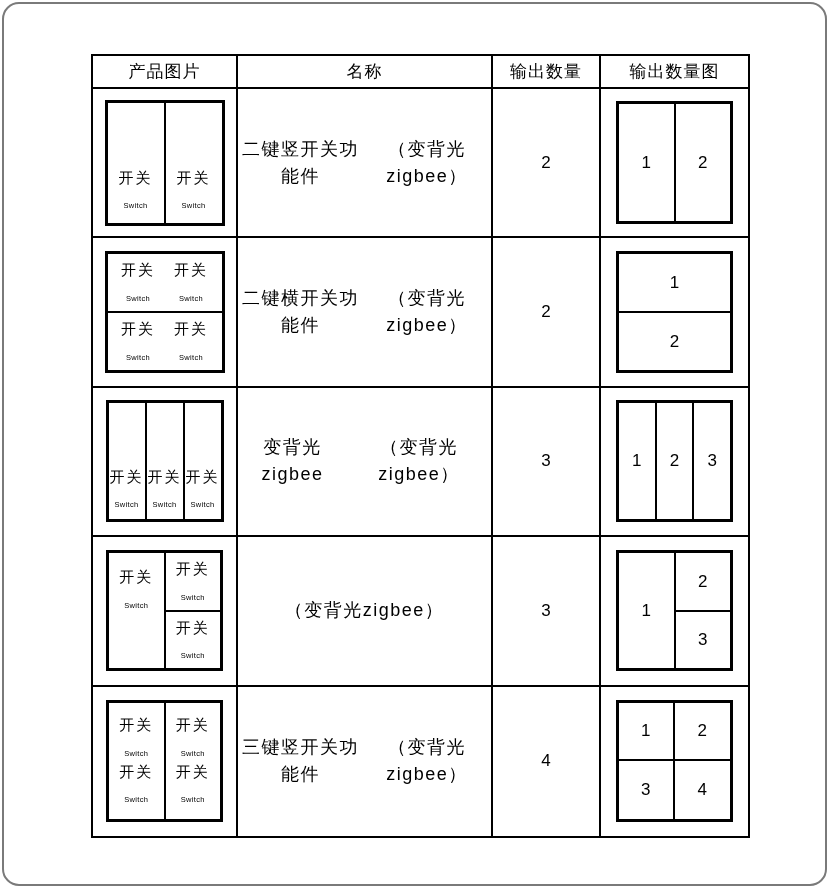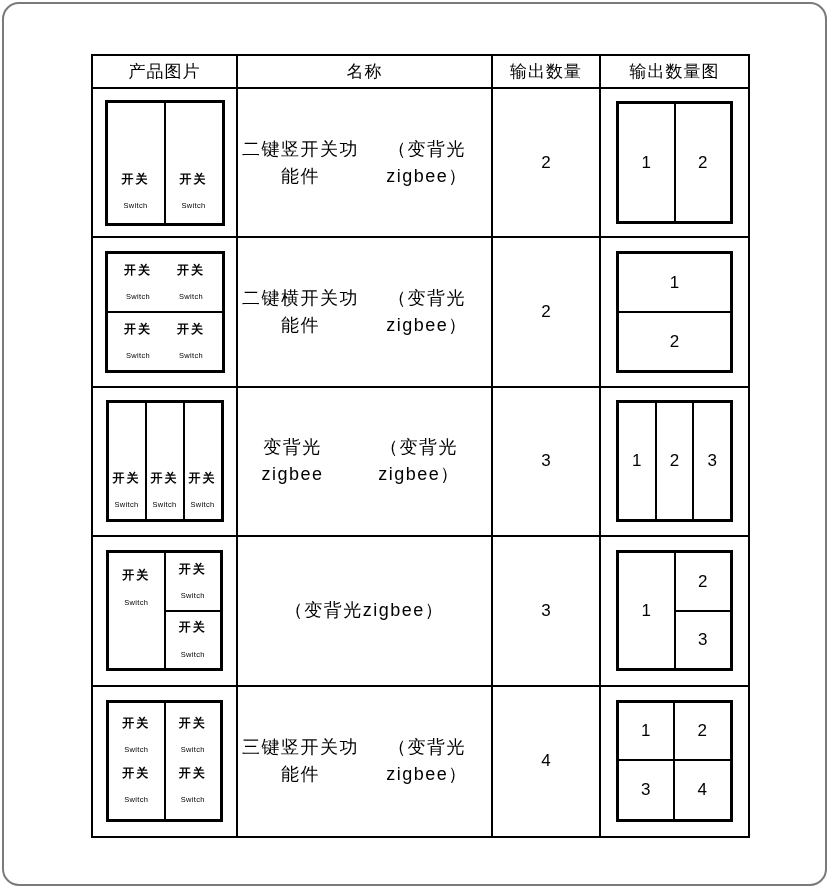--- a/index.html
+++ b/index.html
@@ -34,21 +34,21 @@
   }
   .tc.last-col { border-right: none; }
   .tc.last-row { border-bottom: none; }
   .th { font-size: 17px; letter-spacing: 1px; }
   .c-name { flex-direction: row; font-size: 18px; letter-spacing: 1.5px; line-height: 1.5; text-align: center; }
   .c-count { font-size: 17px; }
 
   
   .product { border: 3px solid #000; background: #fff; }
   .klabel { text-align: center; line-height: 1.1; }
-  .klabel .cn { font-size: 12px; font-weight: bold; letter-spacing: 2px; white-space: nowrap; }
+  .klabel .cn { font-size: 15px; font-weight: normal; letter-spacing: 2px; white-space: nowrap; }
   .klabel .en { font-size: 7.5px; letter-spacing: 0.3px; margin-top: 16px; }
 
   .p-2v { width: 120px; height: 126px; display: flex; }
   .p-2v .vkey { flex: 1; display: flex; align-items: flex-end; justify-content: center; padding-bottom: 12px; }
   .p-2v .vkey + .vkey { border-left: 2px solid #000; }
 
   .p-2h { width: 120px; height: 122px; display: flex; flex-direction: column; }
   .p-2h .hkey { flex: 1; display: flex; align-items: center; justify-content: space-around; padding: 0 4px; }
   .p-2h .hkey + .hkey { border-top: 2px solid #000; }
 

